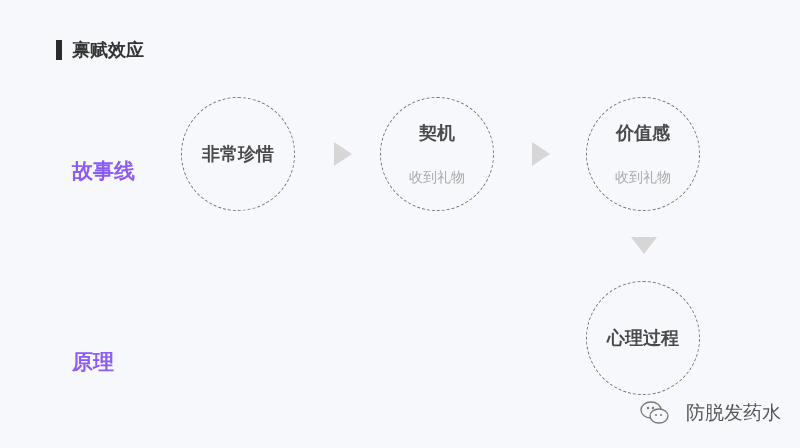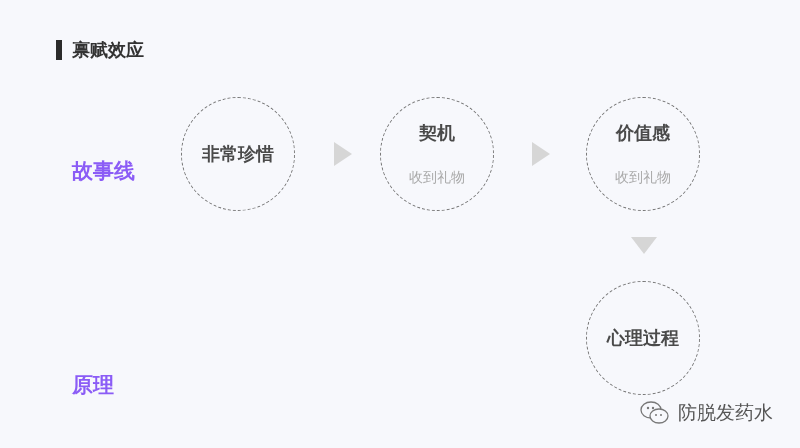--- a/index.html
+++ b/index.html
@@ -13,31 +13,31 @@
   .row-label { position:absolute; font-size:21px; font-weight:bold; color:#8b5cf6;margin-top:15px; }
   .circle {
     position:absolute; width:114px; height:114px; border-radius:50%;
     border:1.5px dashed #777; box-sizing:border-box;
     display:flex; flex-direction:column; align-items:center; justify-content:center;
   }
   .c-main { font-size:18px; font-weight:bold; color:#4a4a4a; }
   .c-sub { font-size:14px; color:#aaa; margin-top:24px; }
   .arrow-r { position:absolute; width:0; height:0; border-top:12px solid transparent; border-bottom:12px solid transparent; border-left:18px solid #d6d6d6; }
   .arrow-d { position:absolute; width:0; height:0; border-left:13px solid transparent; border-right:13px solid transparent; border-top:17px solid #d6d6d6; }
-  .watermark { position:absolute; left:640px; top:400px; display:flex; align-items:center; gap:8px; }
+  .watermark { position:absolute; left:640px; top:400px; display:flex; align-items:center; gap:16px; }
   .wm-text { font-size:19px; color:#555; }
 </style>
 </head>
 <body>
 
 <div class="title-bar"></div>
 <div class="title">禀赋效应</div>
 
 <div class="row-label" style="left:72px;top:142px;">故事线</div>
-<div class="row-label" style="left:72px;top:356px;">原理</div>
+<div class="row-label" style="left:72px;top:333px;">原理</div>
 
 <div class="circle" style="left:181px;top:97px;">
   <div class="c-main">非常珍惜</div>
 </div>
 <div class="arrow-r" style="left:334px;top:142px;"></div>
 
 <div class="circle" style="left:380px;top:97px;">
   <div class="c-main">契机</div>
   <div class="c-sub">收到礼物</div>
 </div>

